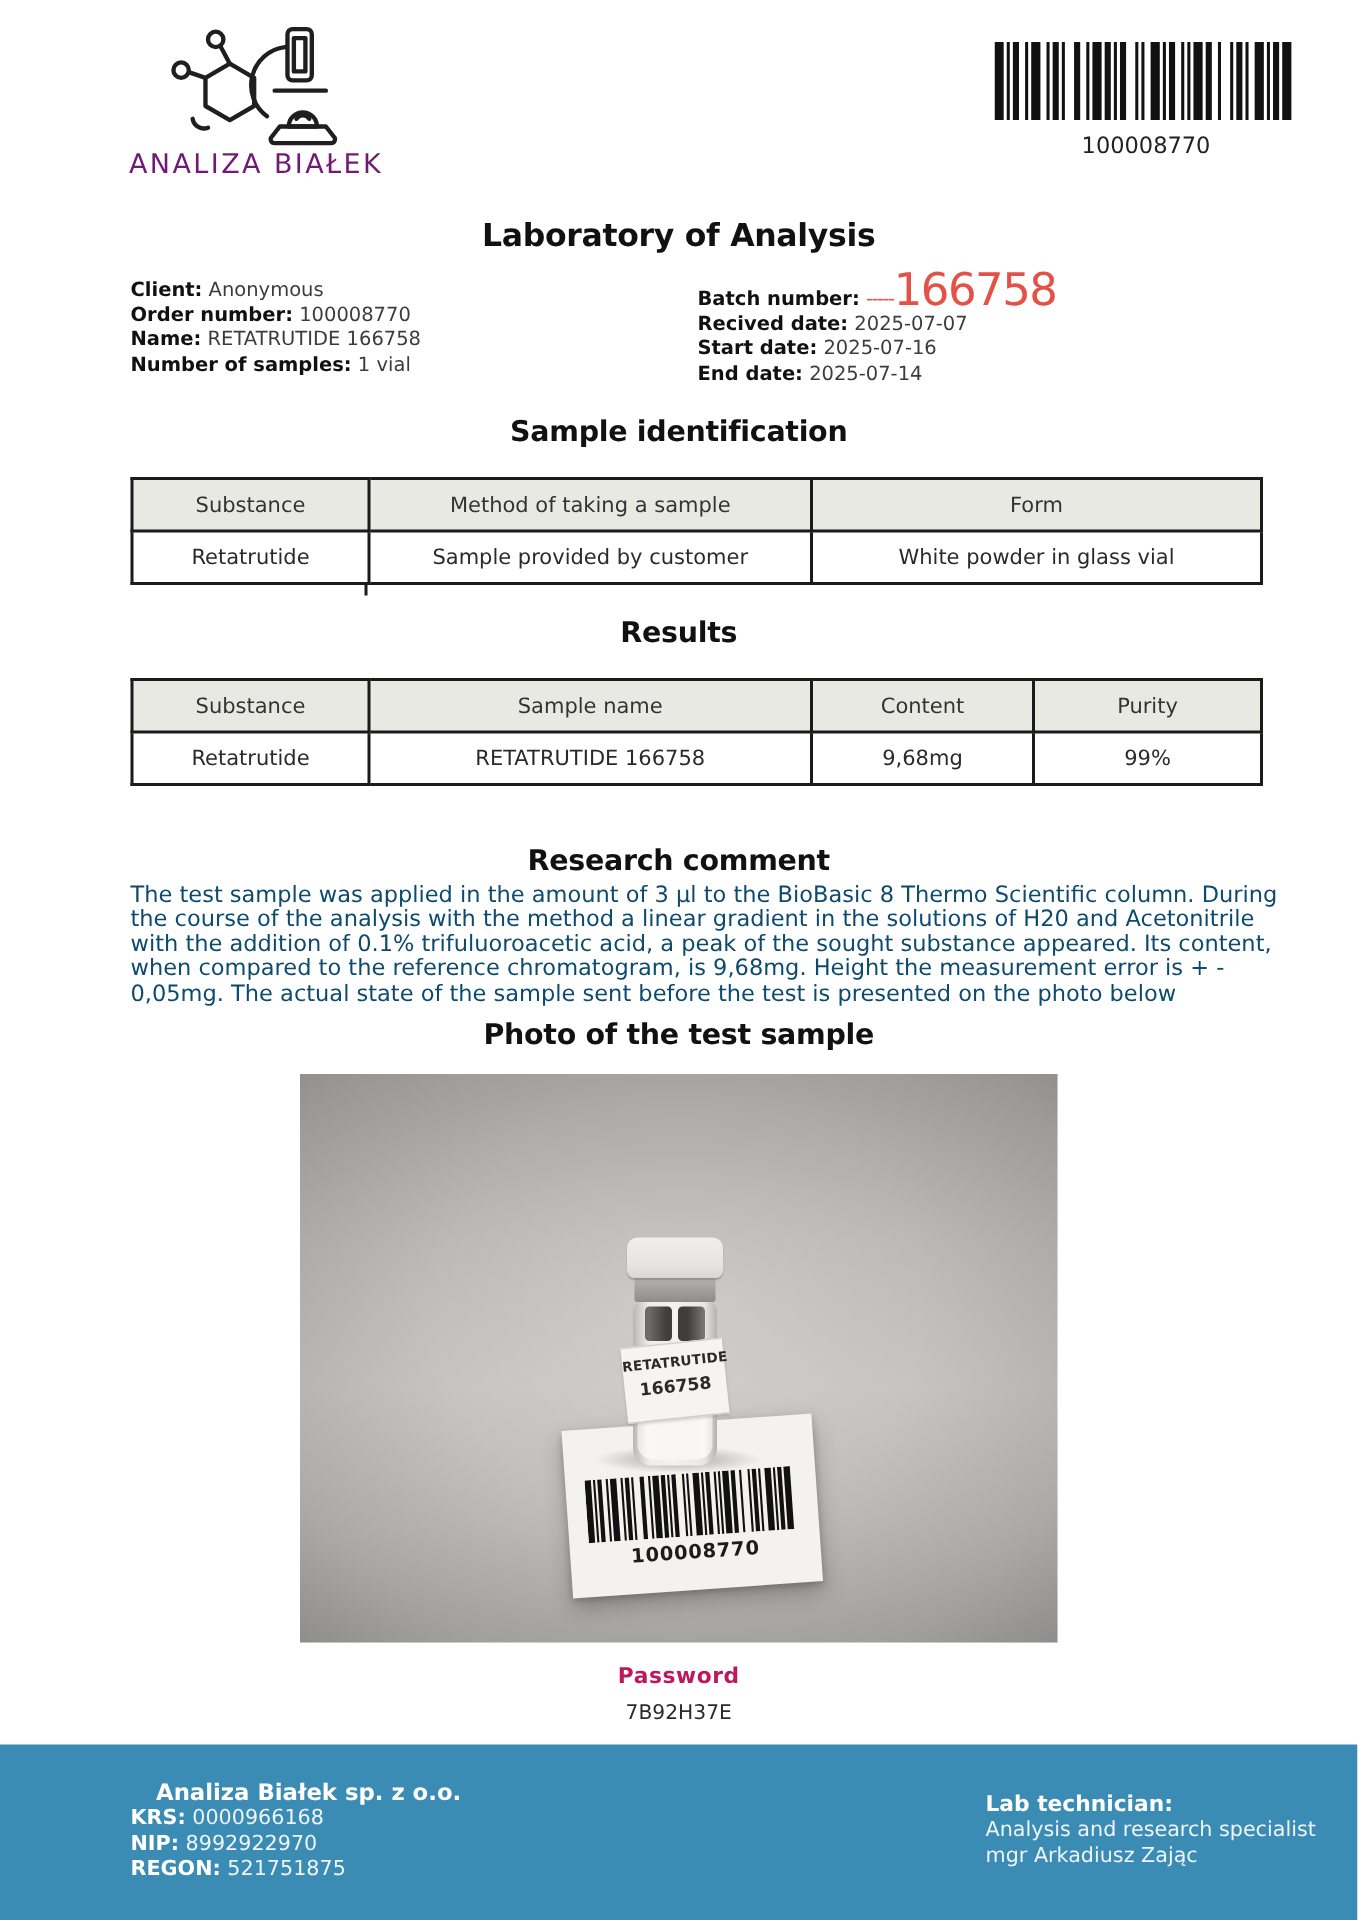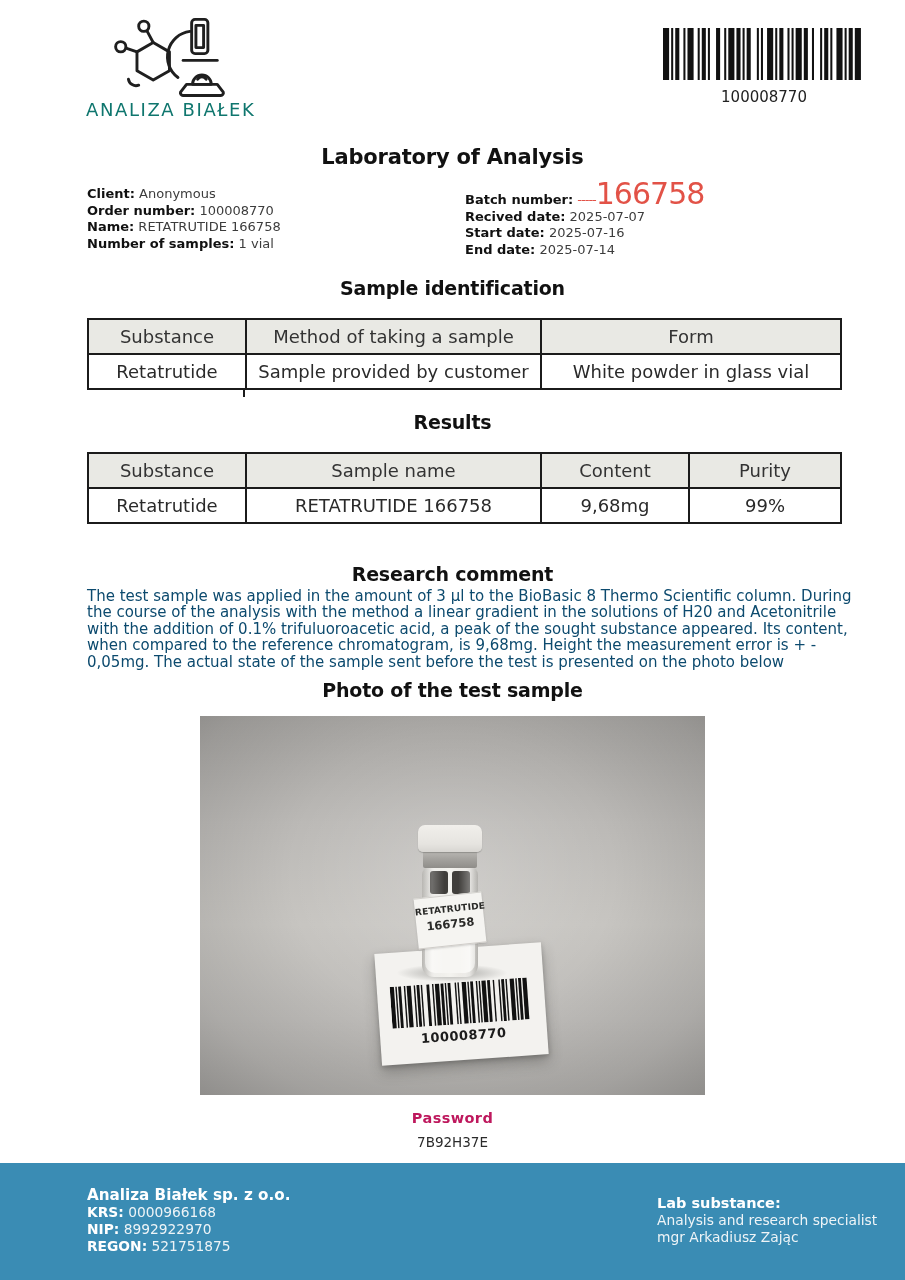--- a/index.html
+++ b/index.html
@@ -13,21 +13,21 @@
     overflow:hidden;
   }
   .abs { position:absolute; }
 
   
   .logo-svg { left:103px; top:16px; width:138px; height:82px; }
   .logo-svg svg { width:100%; height:100%; }
   .logo-text {
     left:86px; top:99px;
     font-size:18px; font-weight:400; letter-spacing:1.6px;
-    color:#0f766e; white-space:nowrap;
+    color:#701a75; white-space:nowrap;
   }
   .barcode-top { left:663px; top:28px; width:202px; height:52px; }
   .barcode-top svg, .barcode-photo svg { width:100%; height:100%; display:block; fill:#111; }
   .barcode-top-num {
     left:663px; top:88px; width:202px;
     text-align:center; font-size:15px; color:#222;
   }
 
   
   .doc-title {
@@ -47,21 +47,21 @@
   
   .section-heading {
     left:0; width:905px; text-align:center;
     font-size:19px; font-weight:700; color:#111; letter-spacing:-0.2px;
   }
 
   
   table.lab {
     position:absolute; left:87px; width:753px;
     border-collapse:collapse; table-layout:fixed;
-    font-size:18px; color:#2a2a2a;
+    font-size:14px; color:#2a2a2a;
   }
   table.lab th, table.lab td {
     border:2px solid #1b1b1b; text-align:center;
     height:35px; font-weight:400; padding:2px 6px;
   }
   table.lab th { background:#e9e9e4; color:#333; }
   .table-tick { left:243px; top:389px; width:2px; height:8px; background:#1b1b1b; }
 
   
   .comment-text {
@@ -140,21 +140,21 @@
   .password-value {
     left:0; top:1134px; width:905px; text-align:center;
     font-size:13.5px; color:#2b2b2b;
   }
 
   
   .footer { left:0; top:1163px; width:905px; height:117px; background:#3a8cb4; }
   .footer-col { position:absolute; color:#eef4f7; font-size:13.8px; line-height:17.2px; }
   .footer-col b, .footer-col .fh { color:#ffffff; font-weight:700; }
   .footer-company { left:87px; top:23px; }
-  .footer-company .fh { font-size:15.2px; line-height:18px; }
+  .footer-company .fh { font-size:15.2px; line-height:18px;margin-left:17px; }
   .footer-hq   { left:360px; top:31px; }
   .footer-tech { left:657px; top:31px; }
   .footer-hq .fh, .footer-tech .fh { font-size:14.5px; line-height:18px; }
 </style>
 </head>
 <body>
 
 <div class="abs logo-svg">
   <svg viewBox="0 0 150 96" fill="none" stroke="#1f1f1f" stroke-width="3.4" stroke-linecap="round" stroke-linejoin="round">
 
@@ -340,17 +340,17 @@
 <div class="abs password-value">7B92H37E</div>
 
 <div class="abs footer">
   <div class="footer-col footer-company">
     <div class="fh">Analiza Białek sp. z o.o.</div>
     <div><b>KRS:</b> <span>0000966168</span></div>
     <div><b>NIP:</b> <span>8992922970</span></div>
     <div><b>REGON:</b> <span>521751875</span></div>
   </div>
   <div class="footer-col footer-tech">
-    <div class="fh">Lab substance:</div>
+    <div class="fh">Lab technician:</div>
     <div>Analysis and research specialist</div>
     <div>mgr Arkadiusz Zając</div>
   </div>
 </div>
 
 </body></html>

